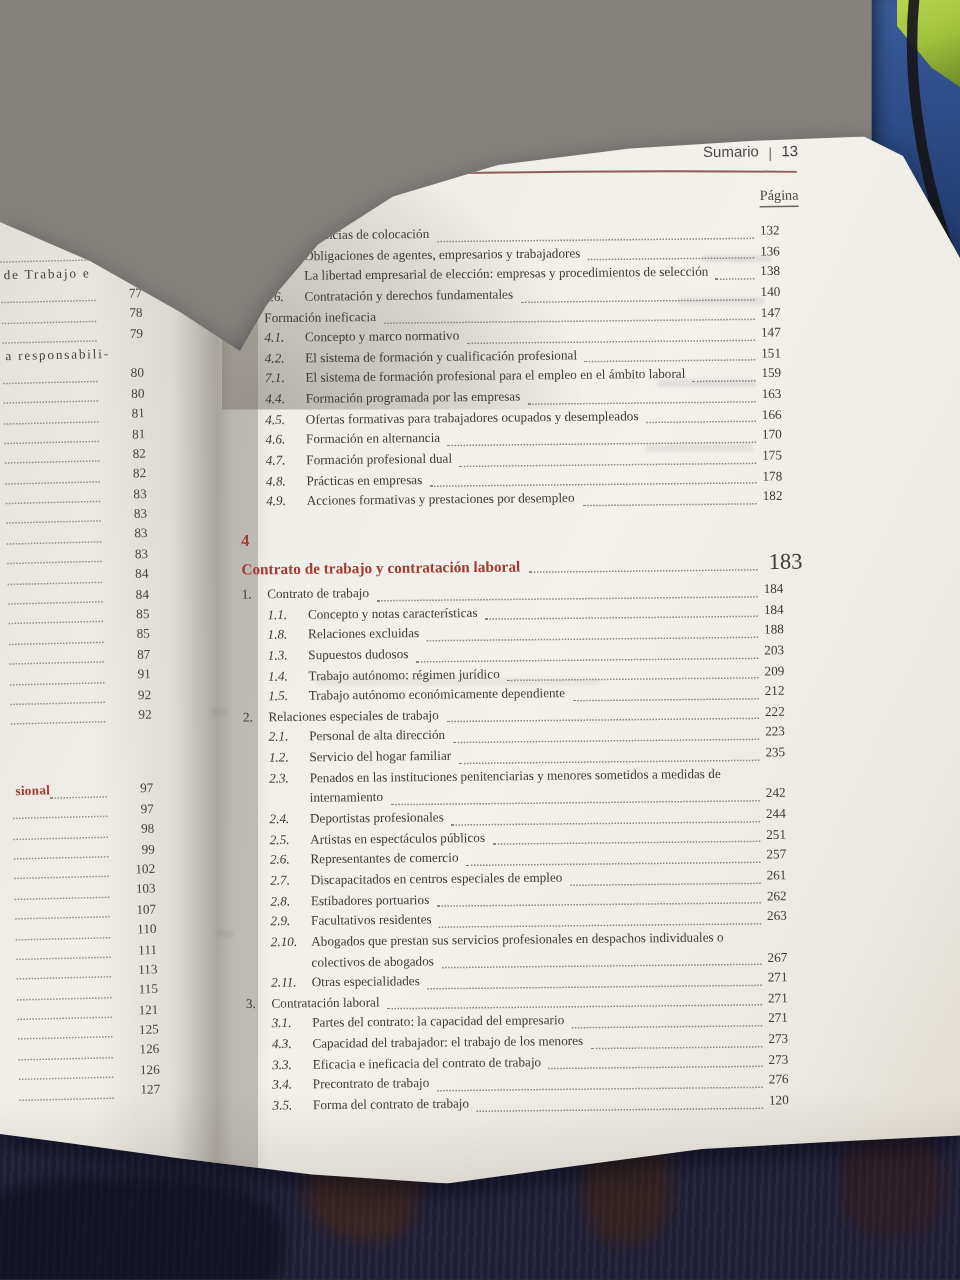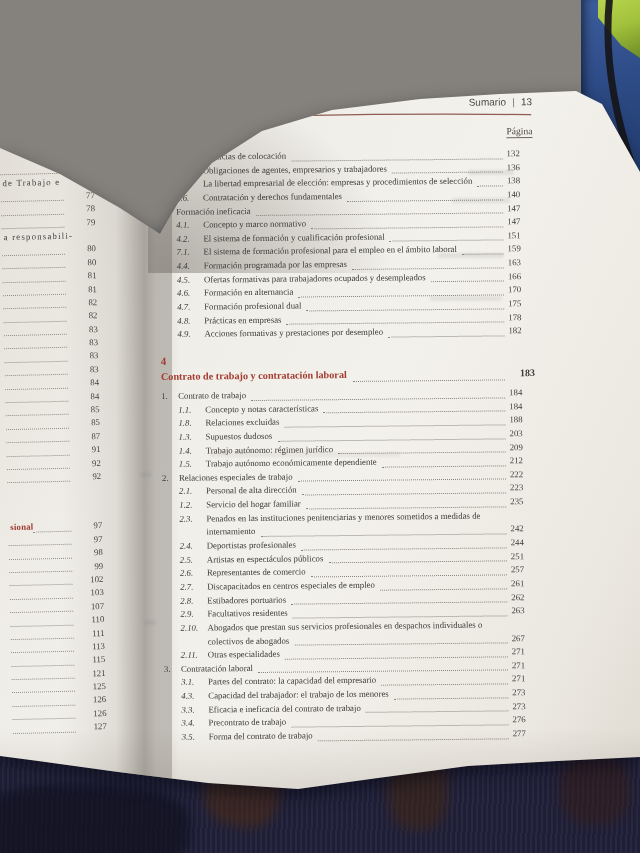--- a/index.html
+++ b/index.html
@@ -83,21 +83,21 @@
   .rrow.lv2 .num{flex:0 0 27px;font-style:italic;}
   .rrow.cont{margin-left:17px;padding-left:27px;}
   .rrow .title{flex:0 0 auto;}
   .rrow .lead{flex:1 1 0;min-width:4px;border-bottom:1px dotted #77726a;align-self:flex-end;
       margin:0 4px 3px 5px;opacity:.85;}
   .rrow .pg{flex:0 0 26px;text-align:left;}
   .chap{margin-top:12px;color:#a33b30;font-weight:bold;}
   .chap .cnum{font-size:11px;height:16px;}
   .chap .crow{display:flex;align-items:baseline;height:17px;font-size:10.2px;white-space:nowrap;}
   .chap .lead{flex:1;border-bottom:1px dotted #77726a;align-self:flex-end;margin:0 4px 4px 6px;opacity:.85;}
-  .chap .pg{flex:0 0 26px;text-align:right;color:#3d3b37;font-weight:bold;font-size:10px;}
+  .chap .pg{flex:0 0 26px;text-align:right;color:#3d3b37;font-weight:normal;font-size:15px;}
   .chap + .rrow{margin-top:3px;}
 </style>
 </head>
 <body>
 
 <div id="stage">
 
   <div class="wood"></div>
 
   <div class="blue-obj"></div>
@@ -542,20 +542,20 @@
             <div class="rrow lv2">
               <span class="num">3.4.</span>
               <span class="title">Precontrato de trabajo</span>
               <span class="lead"></span>
               <span class="pg">276</span>
             </div>
             <div class="rrow lv2">
               <span class="num">3.5.</span>
               <span class="title">Forma del contrato de trabajo</span>
               <span class="lead"></span>
-              <span class="pg">277</span>
+              <span class="pg">120</span>
             </div>
           </div>
       </div>
 
     </div>
   </div>
 </div>
 
 </body></html>

